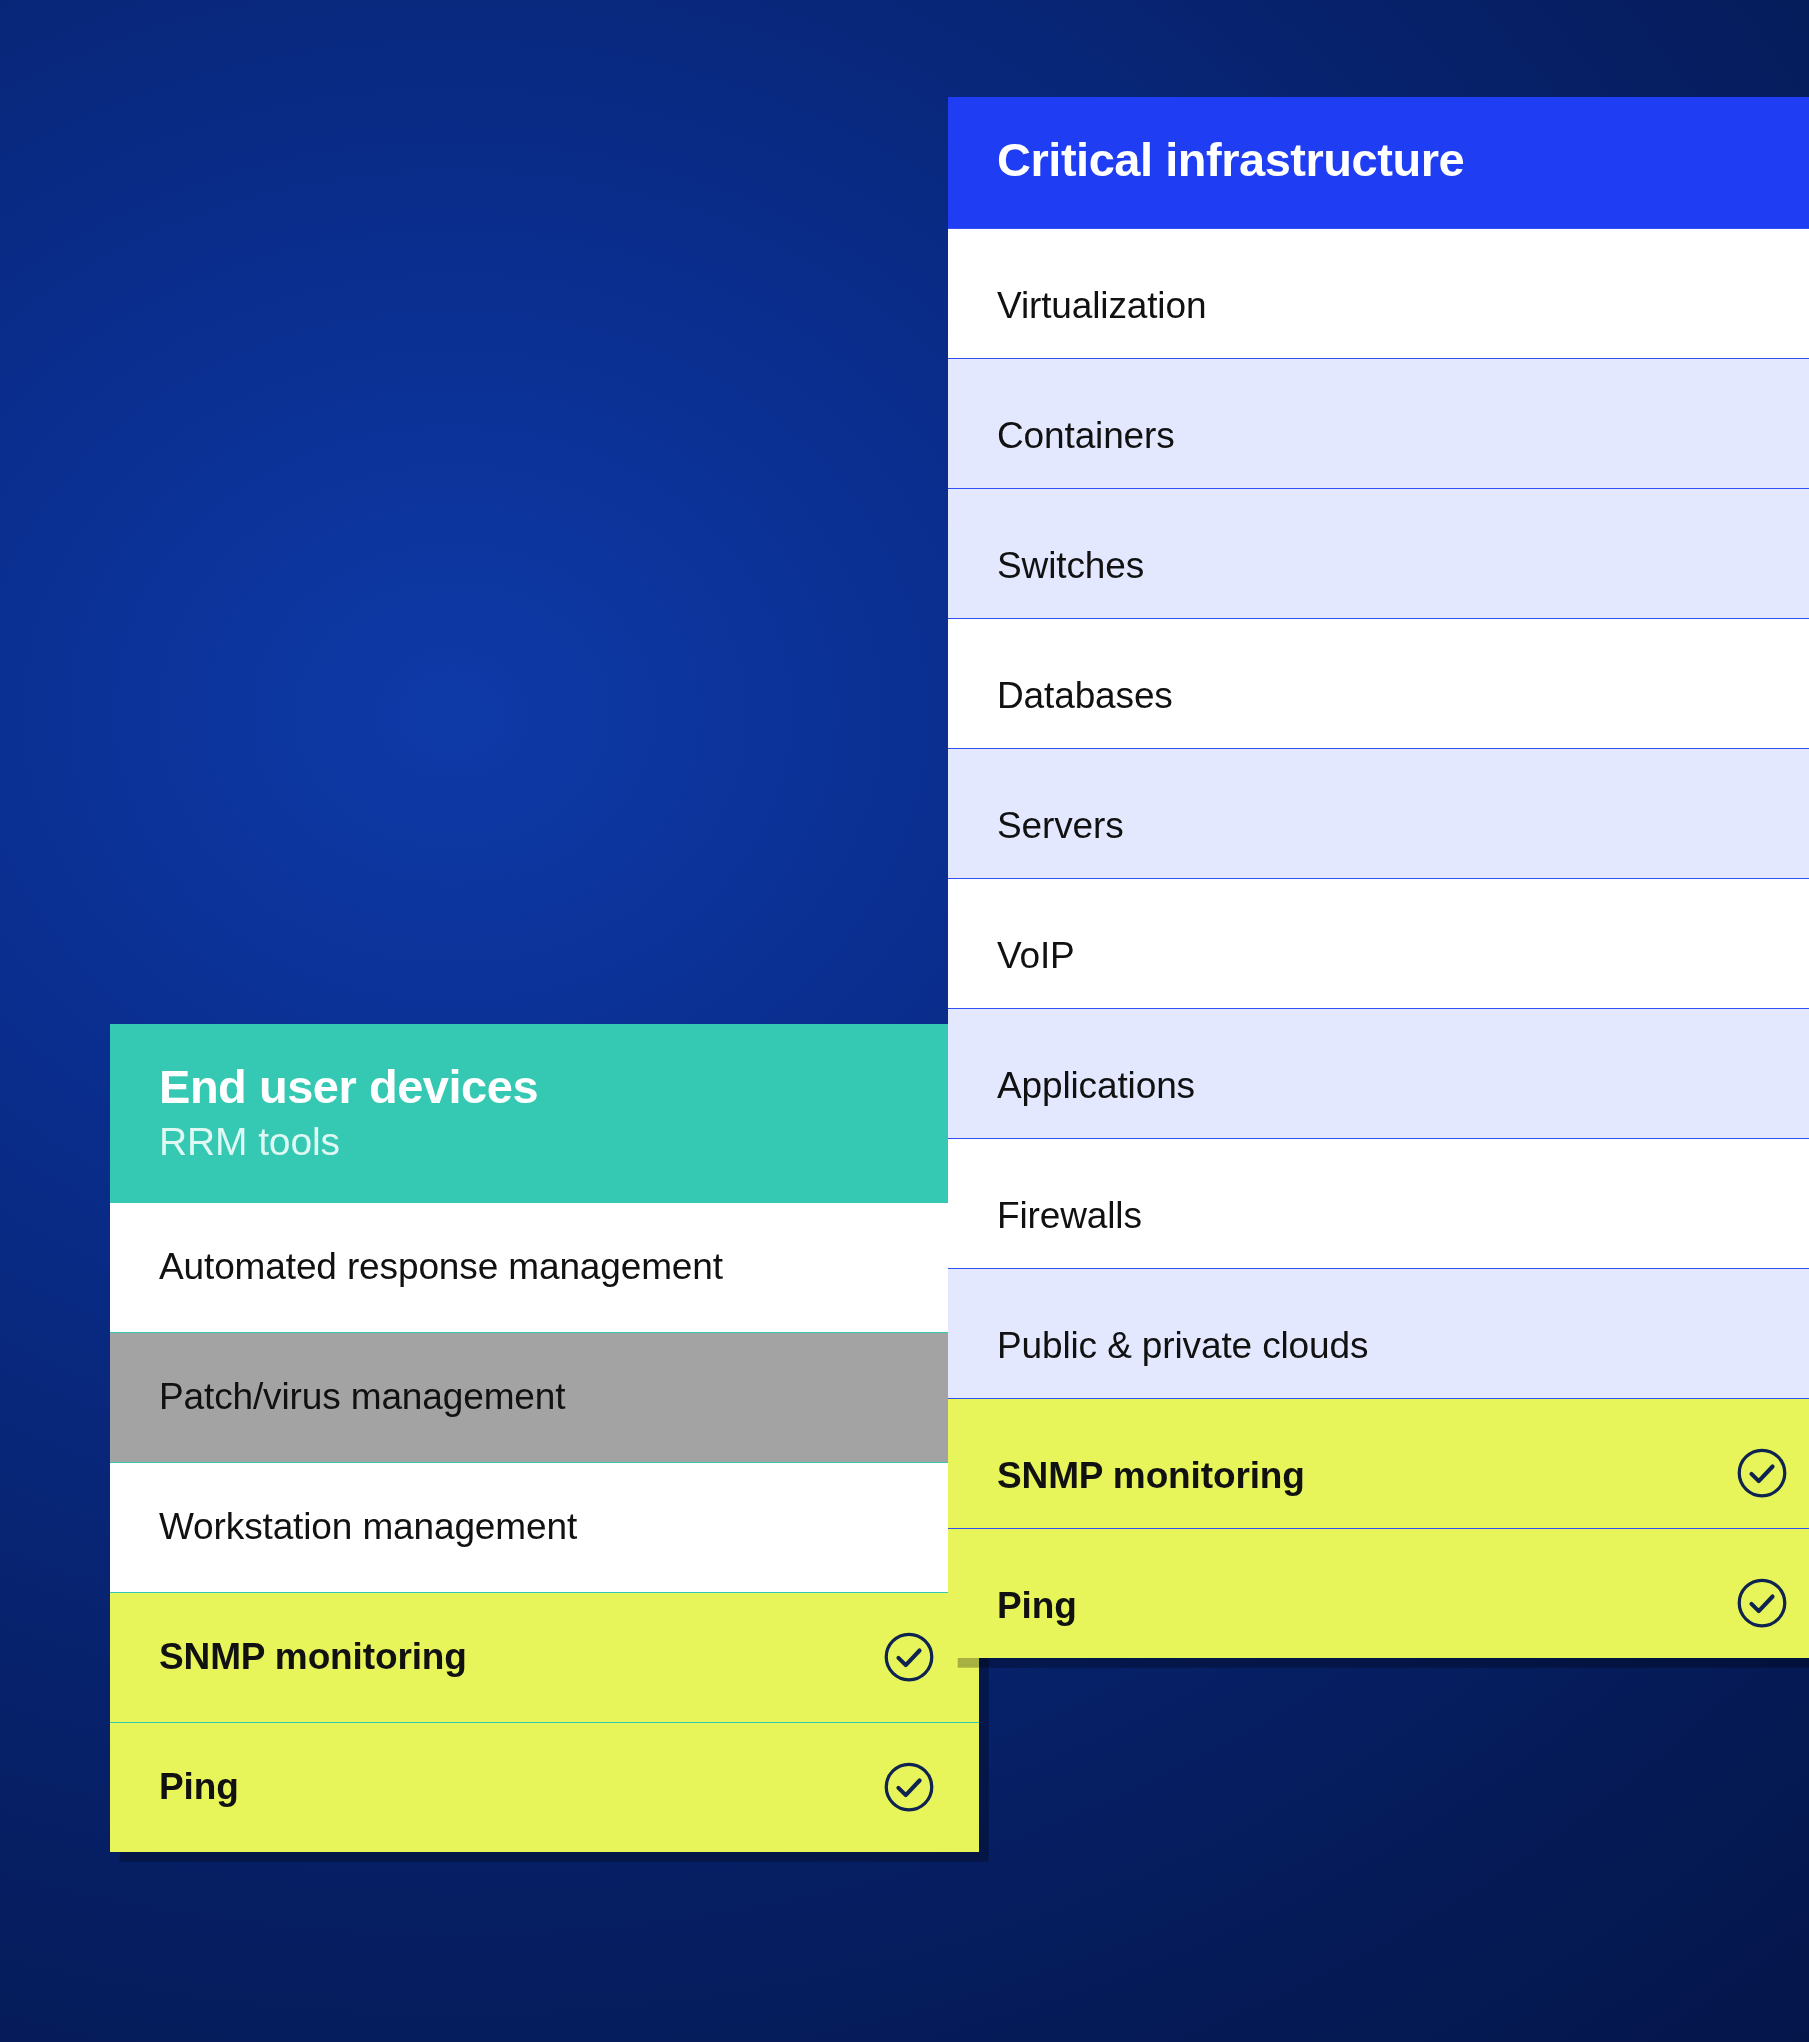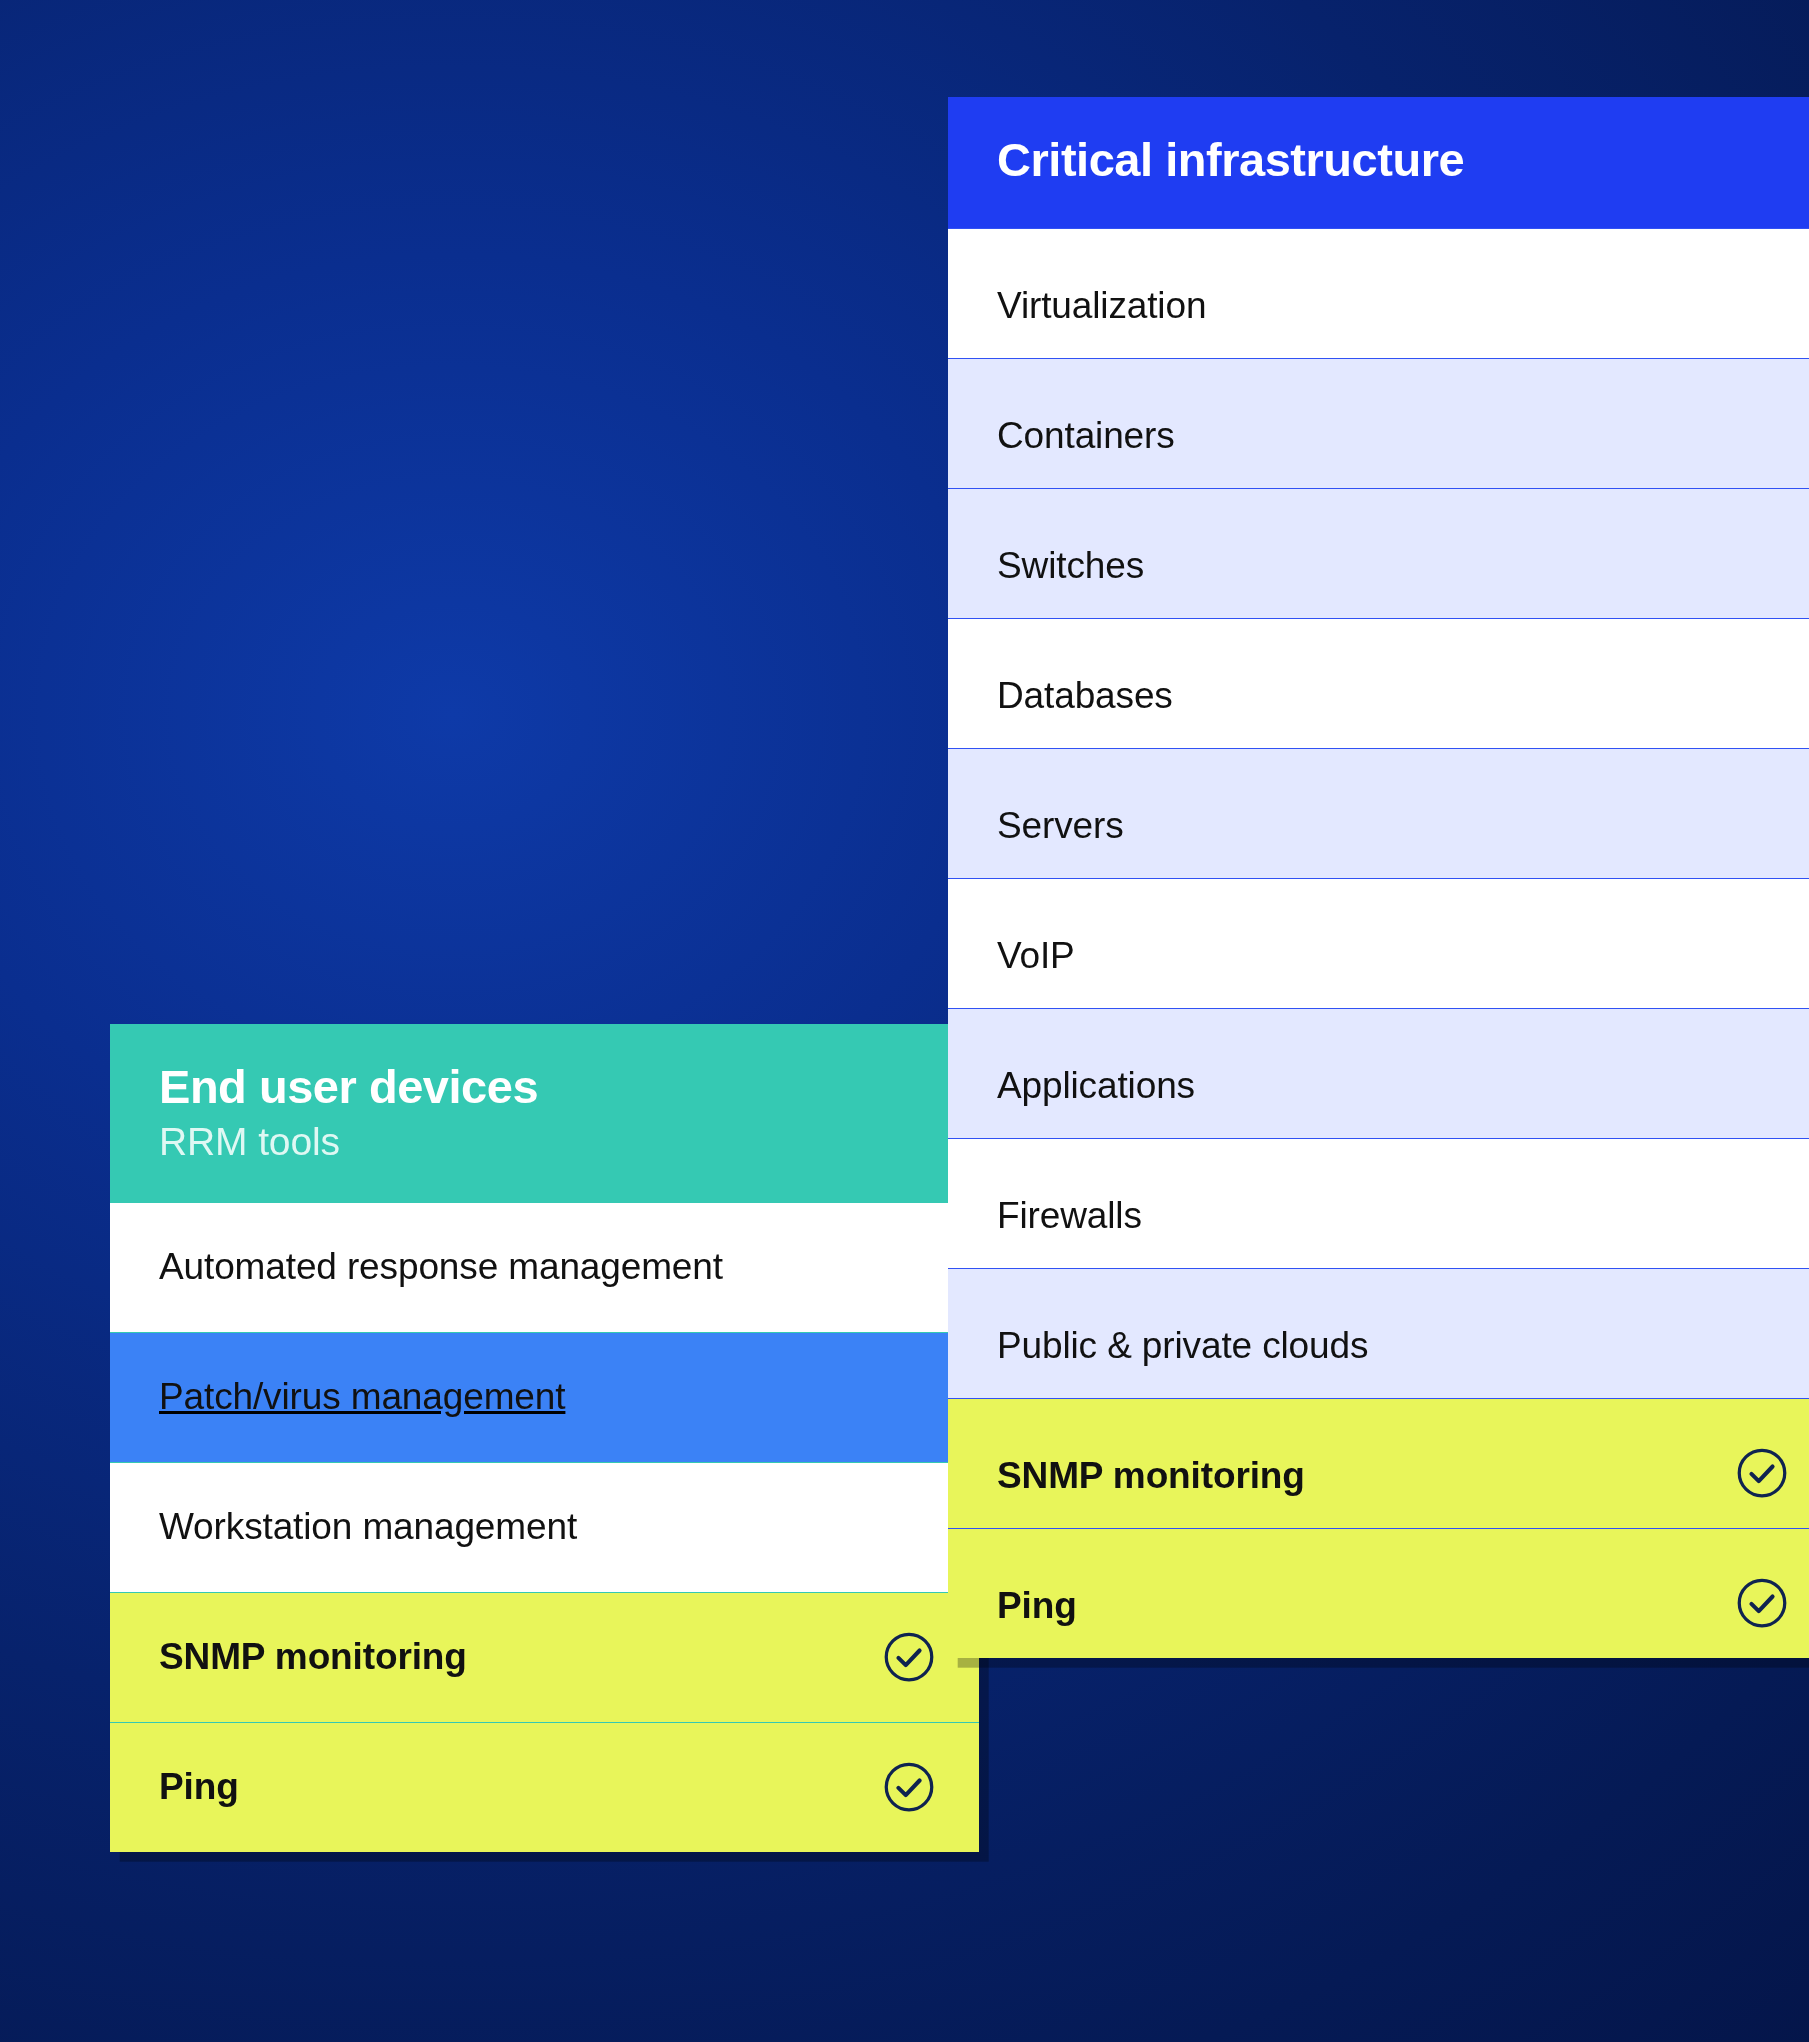--- a/index.html
+++ b/index.html
@@ -52,21 +52,21 @@
     line-height: 1.25;
   }
   .row.highlight .row-label { font-weight: 700; }
 
   
   .card-teal { left: 110px; top: 1024px; width: 869px; }
   .card-teal .card-header { background: #35c9b3; }
   .card-teal .card-subtitle { color: #dff8f3; }
   .card-teal .row { border-top-color: #35c9b3; min-height: 130px; }
   .card-teal .row.white { background: #ffffff; }
-  .card-teal .row.tint  { background: #3b82f6; text-decoration: underline; }
+  .card-teal .row.tint  { background: #a3a3a3; }
 
   
   .card-blue { left: 948px; top: 97px; width: 884px; }
   .card-blue .card-header { background: #1f3df2; }
   .card-blue .card-subtitle { color: #e2e7ff; }
   .card-blue .row { border-top-color: #3151f4; min-height: 130px; align-items: flex-end; }
   .card-blue .row.white { background: #ffffff; }
   .card-blue .row.tint  { background: #e3e8ff; }
 
   .row.highlight { background: #e8f55a !important; }

